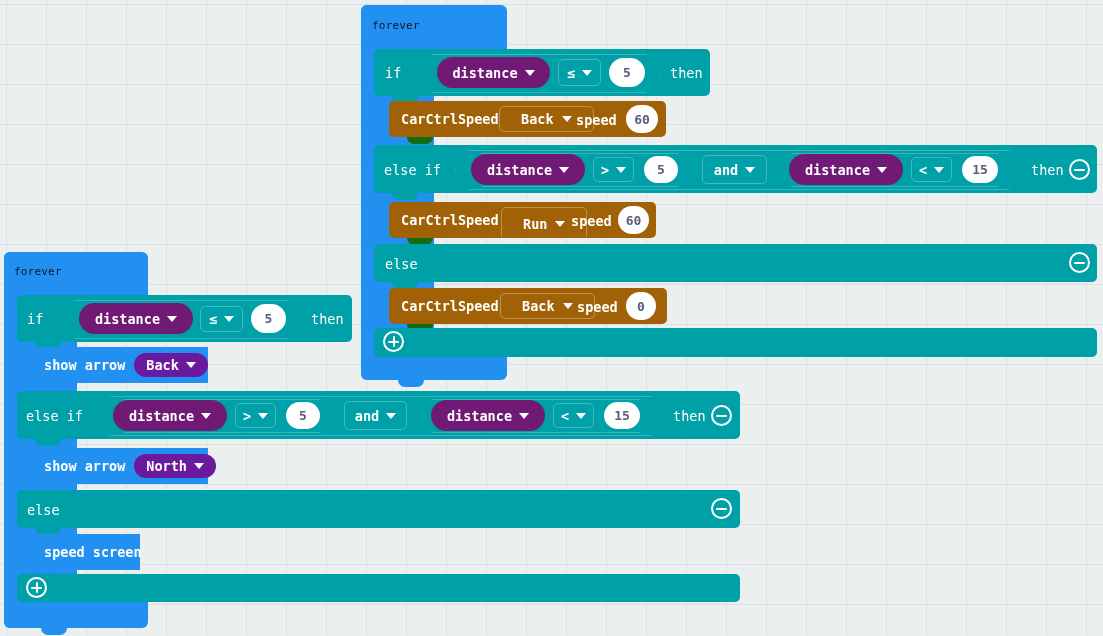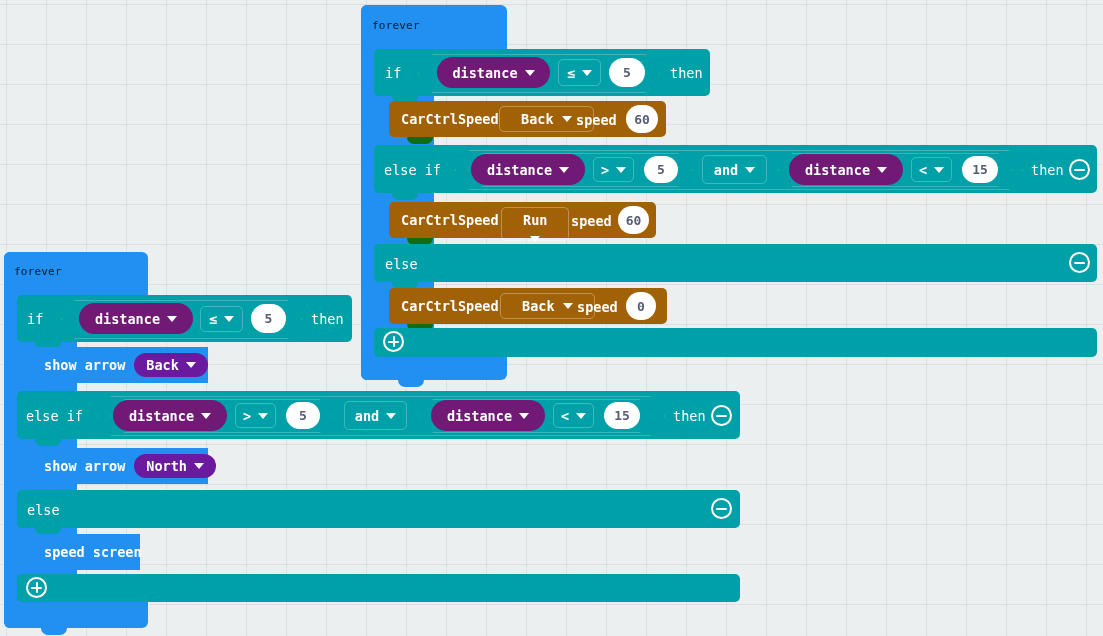--- a/index.html
+++ b/index.html
@@ -239,21 +239,21 @@
     </div>
     <div class="numfield abs" style="left:962px;top:156px;width:36px;height:27px;">15</div>
     <div class="ctrl-label" style="left:1031px;top:162px;">then</div>
     <div class="mut" style="left:1069px;top:159px;"></div>
 
     <div class="stmt green" style="left:389px;top:202px;width:152px;height:36px;border-top-right-radius:0;border-bottom-right-radius:0;">
       <span class="stmt-text">CarCtrlSpeed</span>
     </div>
     <div class="stmt green" style="left:541px;top:202px;width:115px;height:36px;border-top-left-radius:0;border-bottom-left-radius:0;padding:0;"></div>
     <div class="notch" style="left:407px;top:238px;background:#146b14;"></div>
-    <div class="dd-outline" style="position:absolute;left:501px;top:207px;height:34px;box-sizing:border-box;flex-direction:column;">
+    <div class="dd-outline" style="position:absolute;left:501px;top:207px;height:34px;box-sizing:border-box;">
       <span>Run</span>
       <span class="caret"></span>
     </div>
     <span class="stmt-text" style="position:absolute;left:571px;top:213px;">speed</span>
     <div class="numfield abs" style="left:618px;top:206px;width:31px;height:28px;">60</div>
 
     <div class="ctrl" style="left:374px;top:244px;width:723px;height:38px;"></div>
     <div class="notch" style="left:392px;top:282px;background:#00a0a8;"></div>
     <div class="ctrl-label" style="left:385px;top:256px;">else</div>
     <div class="mut" style="left:1069px;top:252px;"></div>

